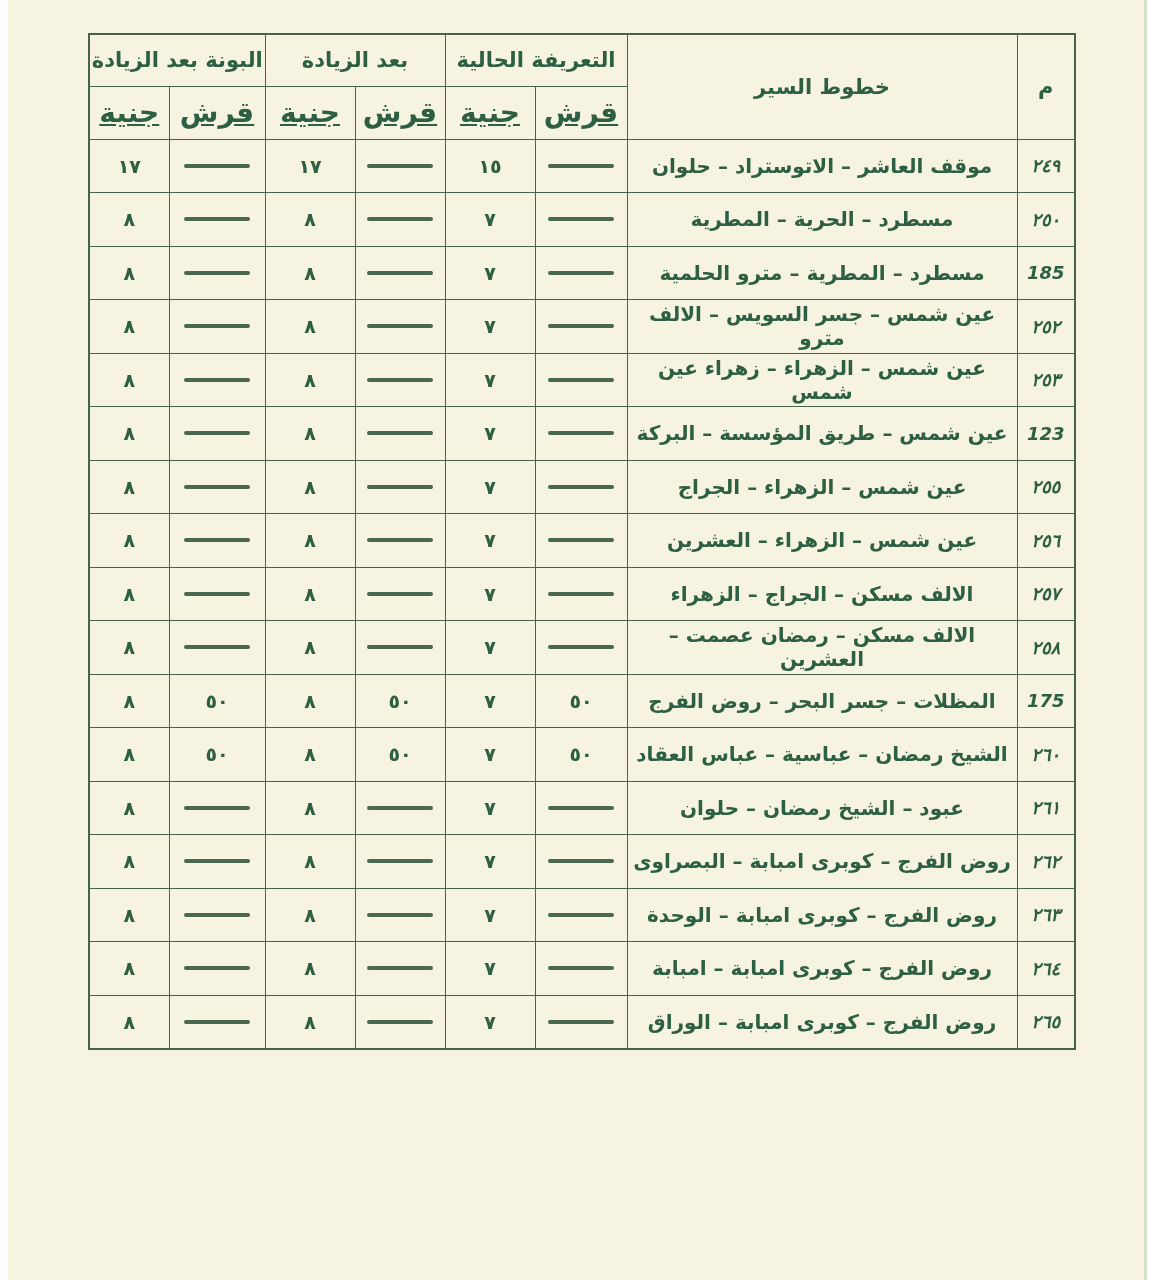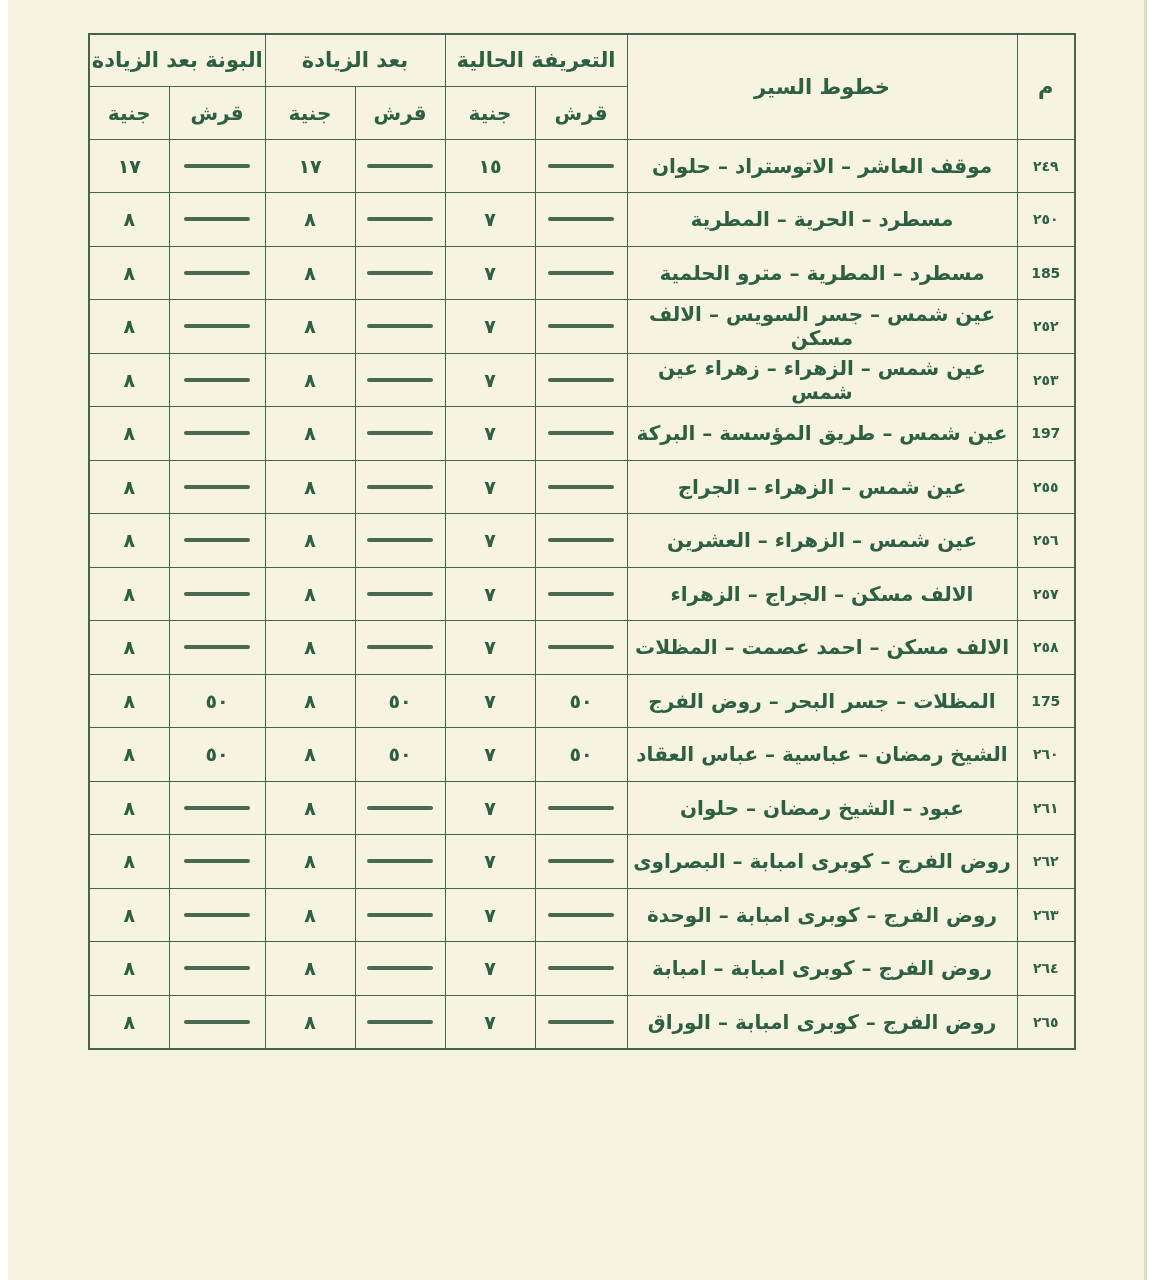--- a/index.html
+++ b/index.html
@@ -43,28 +43,28 @@
     vertical-align:middle;
     overflow:hidden;
   }
   .fare-table{border:2px solid var(--line);}
   thead th{
     font-weight:bold;
     font-size:21px;
     margin-left:24px;
   }
   thead tr.group-row th{height:52px;}
-  thead tr.sub-row th{height:53px;font-size:20px;}
+  thead tr.sub-row th{height:53px;font-size:28px;text-decoration:underline;}
   tbody td{
     height:53.5px;
     font-weight:bold;
     font-size:19px;
   }
   td.c-route{font-size:20px;}
-  td.c-serial{font-size:14px;}
+  td.c-serial{font-size:18px;font-style:italic;}
   .dash{
     width:66px;height:4px;
     background:var(--dash);
     margin:0 auto;
     border-radius:2px;
   }
 </style>
 </head>
 <body>
 
@@ -143,21 +143,21 @@
           <div class="dash"></div>
         </td>
         <td class="c-num">٨</td>
         <td class="c-num">
           <div class="dash"></div>
         </td>
         <td class="c-num">٨</td>
       </tr>
       <tr>
         <td class="c-serial">٢٥٢</td>
-        <td class="c-route">عين شمس – جسر السويس – الالف مسكن</td>
+        <td class="c-route">عين شمس – جسر السويس – الالف مترو</td>
         <td class="c-num">
           <div class="dash"></div>
         </td>
         <td class="c-num">٧</td>
         <td class="c-num">
           <div class="dash"></div>
         </td>
         <td class="c-num">٨</td>
         <td class="c-num">
           <div class="dash"></div>
@@ -174,21 +174,21 @@
         <td class="c-num">
           <div class="dash"></div>
         </td>
         <td class="c-num">٨</td>
         <td class="c-num">
           <div class="dash"></div>
         </td>
         <td class="c-num">٨</td>
       </tr>
       <tr>
-        <td class="c-serial">197</td>
+        <td class="c-serial">123</td>
         <td class="c-route">عين شمس – طريق المؤسسة – البركة</td>
         <td class="c-num">
           <div class="dash"></div>
         </td>
         <td class="c-num">٧</td>
         <td class="c-num">
           <div class="dash"></div>
         </td>
         <td class="c-num">٨</td>
         <td class="c-num">
@@ -239,21 +239,21 @@
           <div class="dash"></div>
         </td>
         <td class="c-num">٨</td>
         <td class="c-num">
           <div class="dash"></div>
         </td>
         <td class="c-num">٨</td>
       </tr>
       <tr>
         <td class="c-serial">٢٥٨</td>
-        <td class="c-route">الالف مسكن – احمد عصمت – المظلات</td>
+        <td class="c-route">الالف مسكن – رمضان عصمت – العشرين</td>
         <td class="c-num">
           <div class="dash"></div>
         </td>
         <td class="c-num">٧</td>
         <td class="c-num">
           <div class="dash"></div>
         </td>
         <td class="c-num">٨</td>
         <td class="c-num">
           <div class="dash"></div>

